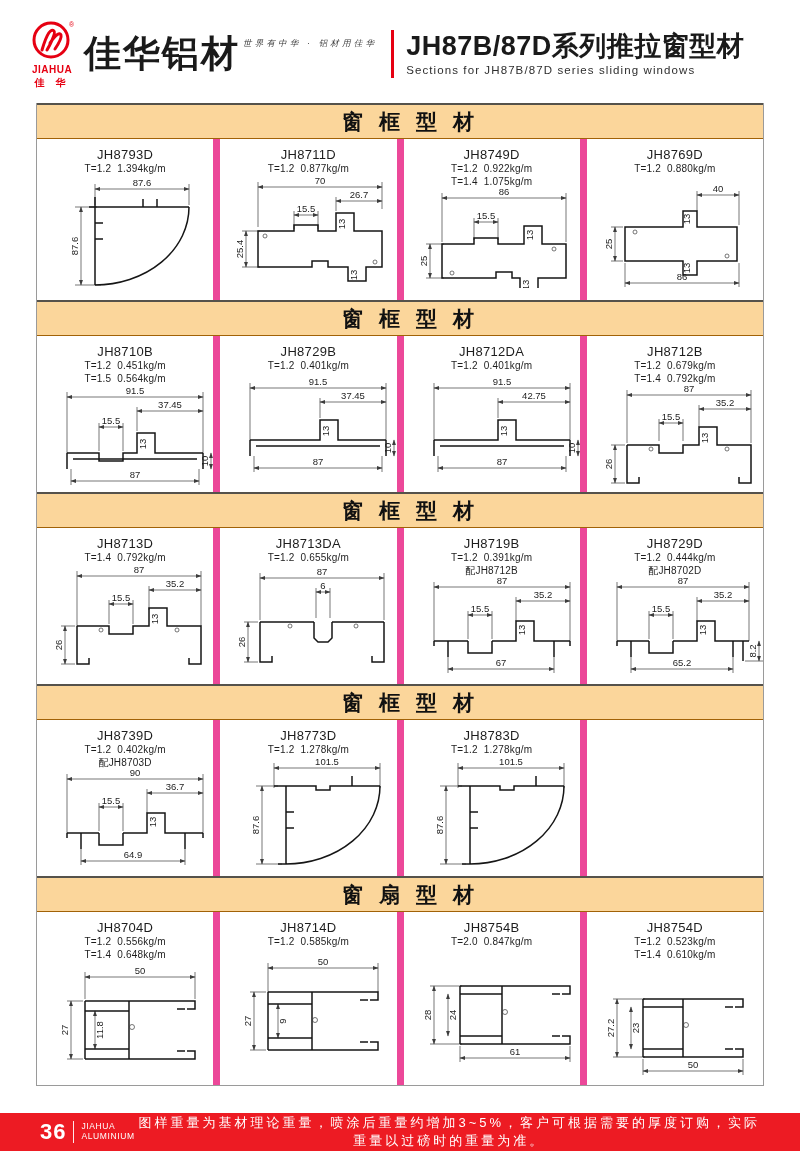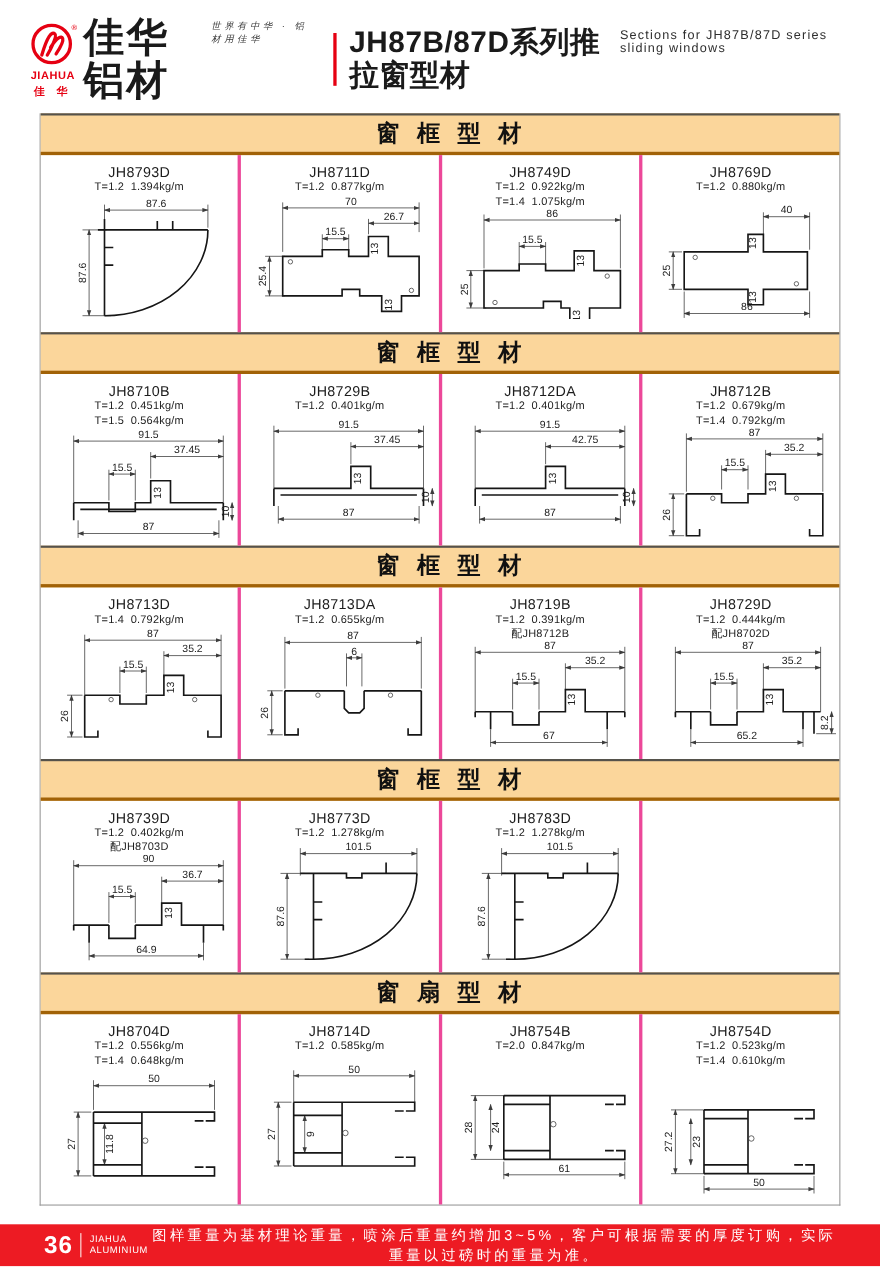--- a/index.html
+++ b/index.html
@@ -9,32 +9,32 @@
   }
   
   .hdr{position:absolute;top:14px;left:26px;right:26px;height:80px;display:flex;align-items:center;}
   .emblem{width:52px;display:flex;flex-direction:column;align-items:center;margin-right:6px;}
   .emblem .en{color:#e60012;font-weight:bold;font-size:10px;letter-spacing:.5px;margin-top:1px;}
   .emblem .cn{color:#e60012;font-weight:bold;font-size:10px;letter-spacing:4px;margin-top:1px;}
   .brandblock{display:flex;flex-direction:row;justify-content:center;margin-right:12px;}
   .brandname{font-size:37px;font-weight:900;color:#1a1a1a;letter-spacing:2px;line-height:1.05;}
   .slogan{font-size:8.5px;color:#3a3a3a;letter-spacing:3.2px;margin-top:3px;margin-left:3px;font-style:italic;}
   .vdiv{width:3px;height:48px;background:#e60012;margin:0 12px 0 2px;}
-  .titleblock{display:flex;flex-direction:row;justify-content:center;}
+  .titleblock{display:flex;flex-direction:column;justify-content:center;}
   .title{font-size:27px;font-weight:800;color:#1a1a1a;letter-spacing:.5px;line-height:1.1;}
   .subtitle{font-size:11.5px;color:#2e2e2e;letter-spacing:1.1px;margin-top:2px;}
   
   .tbl{position:absolute;top:103px;left:36px;width:726px;border-left:1px solid #9a9a9a;border-right:1px solid #9a9a9a;border-bottom:1px solid #9a9a9a;}
   .band{
     height:33px;line-height:33px;background:#fbd69b;text-align:center;
     font-size:21px;font-weight:bold;color:#111;letter-spacing:16px;text-indent:16px;
-    border-top:2px solid #55524b;border-bottom:3px solid #a16207;padding-left:16px;
+    border-top:2px solid #55524b;border-bottom:1px solid #a16207;padding-left:16px;
   }
   .row{display:flex;}
-  .cell{flex:1 1 0;border-right:3px solid #ec4899;text-align:center;overflow:hidden;position:relative;}
+  .cell{flex:1 1 0;border-right:7px solid #ec4899;text-align:center;overflow:hidden;position:relative;}
   .cell:last-child{border-right:none;}
   .r0{height:161px}.r1{height:156px}.r2{height:156px}.r3{height:156px}.r4{height:173px}
   .code{font-size:13px;margin-top:8px;color:#1d1d1d;letter-spacing:.3px;}
   .spec{font-size:10px;color:#1d1d1d;line-height:1.3;white-space:pre;letter-spacing:.2px;}
   .cell svg{display:block;margin:0 auto;}
   
   .p{stroke:#161616;fill:none;stroke-width:1.5;}
   .d{stroke:#3c3c3c;fill:none;stroke-width:.7;}
   .t{font-size:9.5px;fill:#1d1d1d;font-family:"Liberation Sans",sans-serif;}
   

